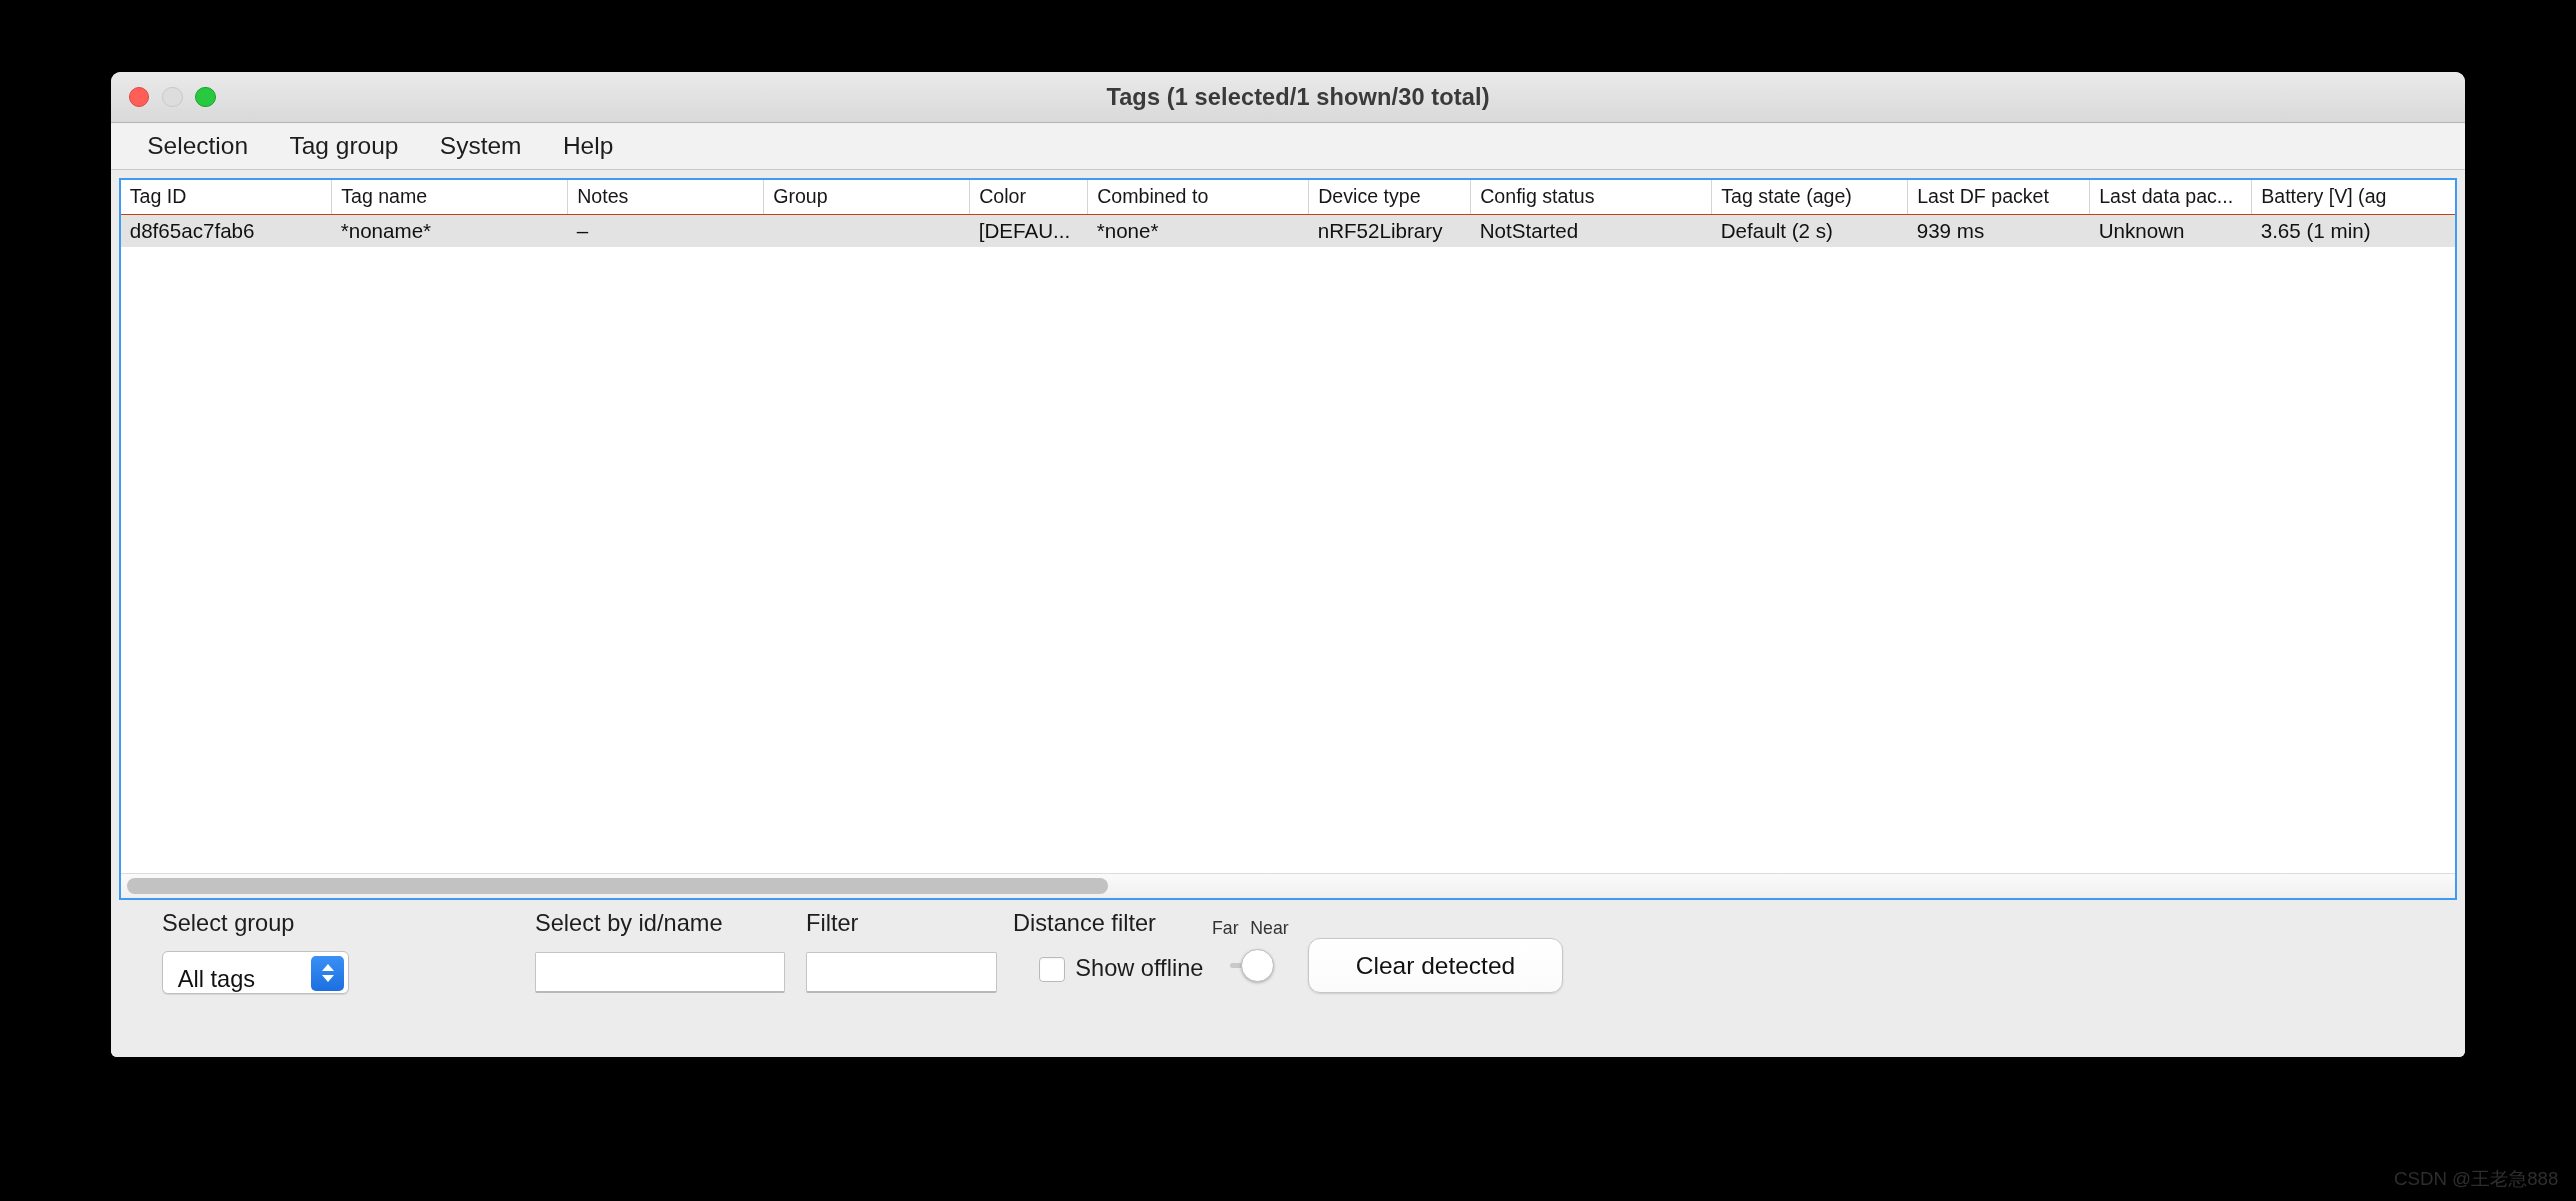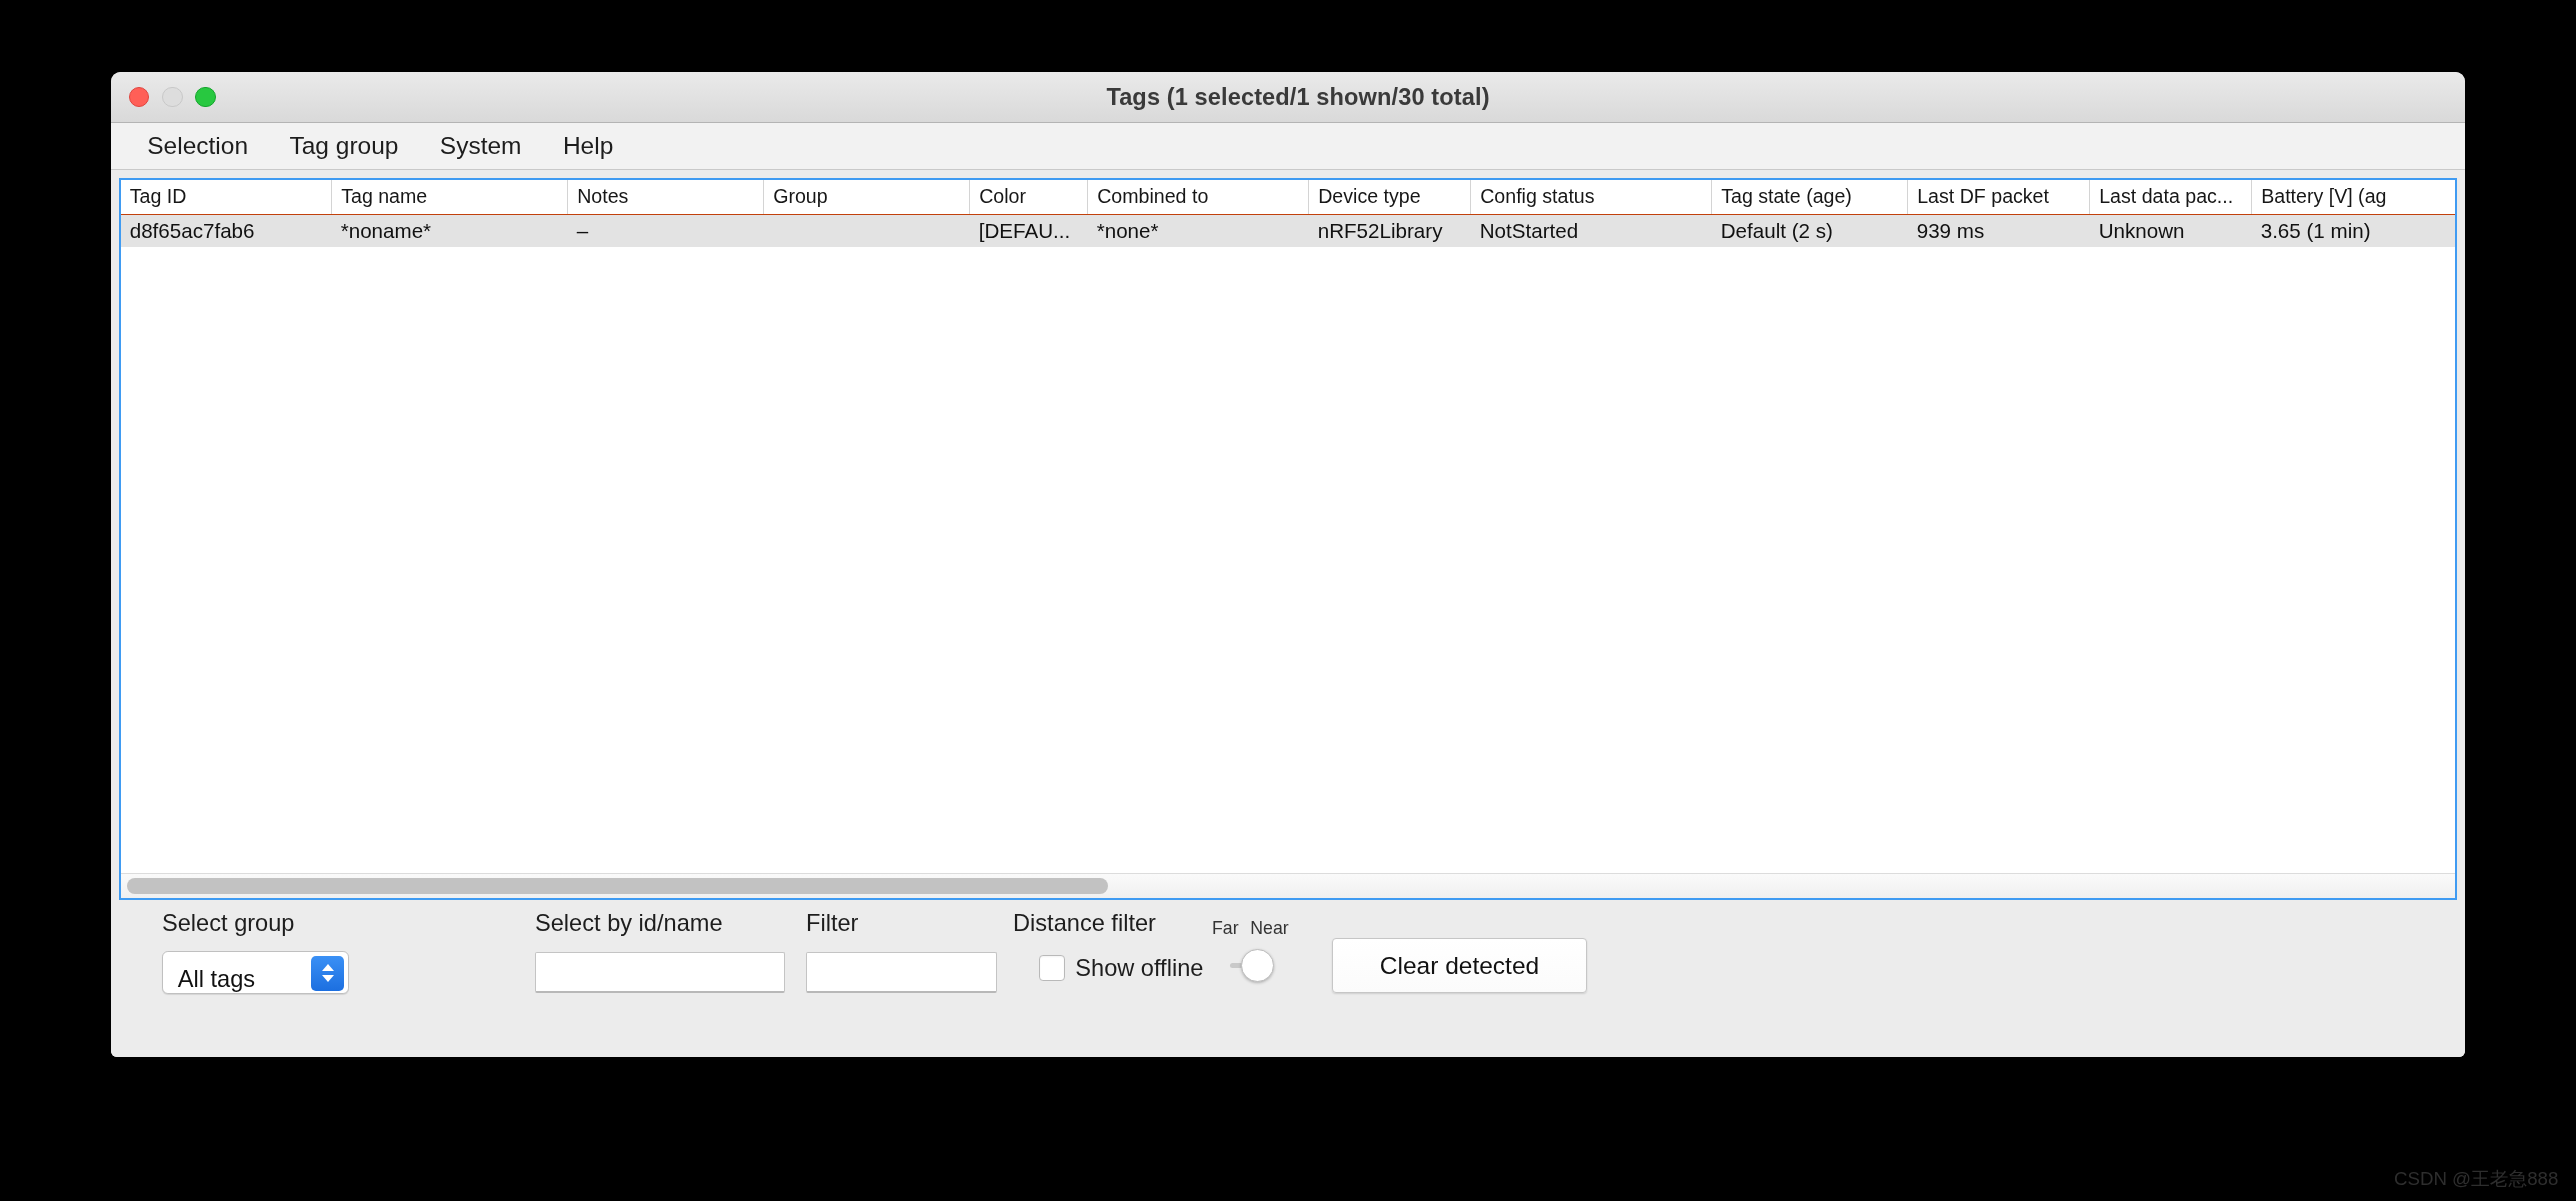--- a/index.html
+++ b/index.html
@@ -231,21 +231,21 @@
     outline: none;
   }
   #input-selectby { left: 424px; top: 52px; width: 250px; }
   #input-filter   { left: 695px; top: 52px; width: 191px; }
 
   .checkbox-row {
     position: absolute;
     left: 902px;
     top: 55px;
     display: flex;
-    align-items: flex-start;
+    align-items: flex-end;
     gap: 10.8px;
     padding-left: 26px;
   }
   .checkbox {
     width: 25.5px;
     height: 25.5px;
     background: #ffffff;
     border: 1px solid #b9b9b9;
     border-radius: 3.9px;
     box-shadow: inset 0 1px 2px rgba(0,0,0,0.05);
@@ -280,31 +280,30 @@
     background: #ffffff;
     border: 1px solid #bdbdbd;
     box-shadow: 0 1px 2.9px rgba(0,0,0,0.25);
   }
 
   .btn {
     position: absolute;
     height: 55px;
     background: linear-gradient(to bottom, #ffffff, #fbfbfb);
     border: 1px solid #c6c6c6;
-    border-radius: 4px;
+    border-radius: 12px;
     box-shadow: 0 1px 2px rgba(0,0,0,0.13);
     font-size: 24.5px;
     color: #111;
     font-family: "Liberation Sans", sans-serif;
     display: flex;
     align-items: center;
     justify-content: center;
     white-space: nowrap;
     cursor: default;
-    margin-left: 24px;
   }
   #btn-clear  { left: 1197px; top: 38px; width: 255px; }
   #btn-auto   { left: 1467px; top: 38px; width: 275px; }
 
   .status-wrap {
     position: absolute;
     left: 1760px;
     top: 46px;
     display: flex;
     align-items: center;

